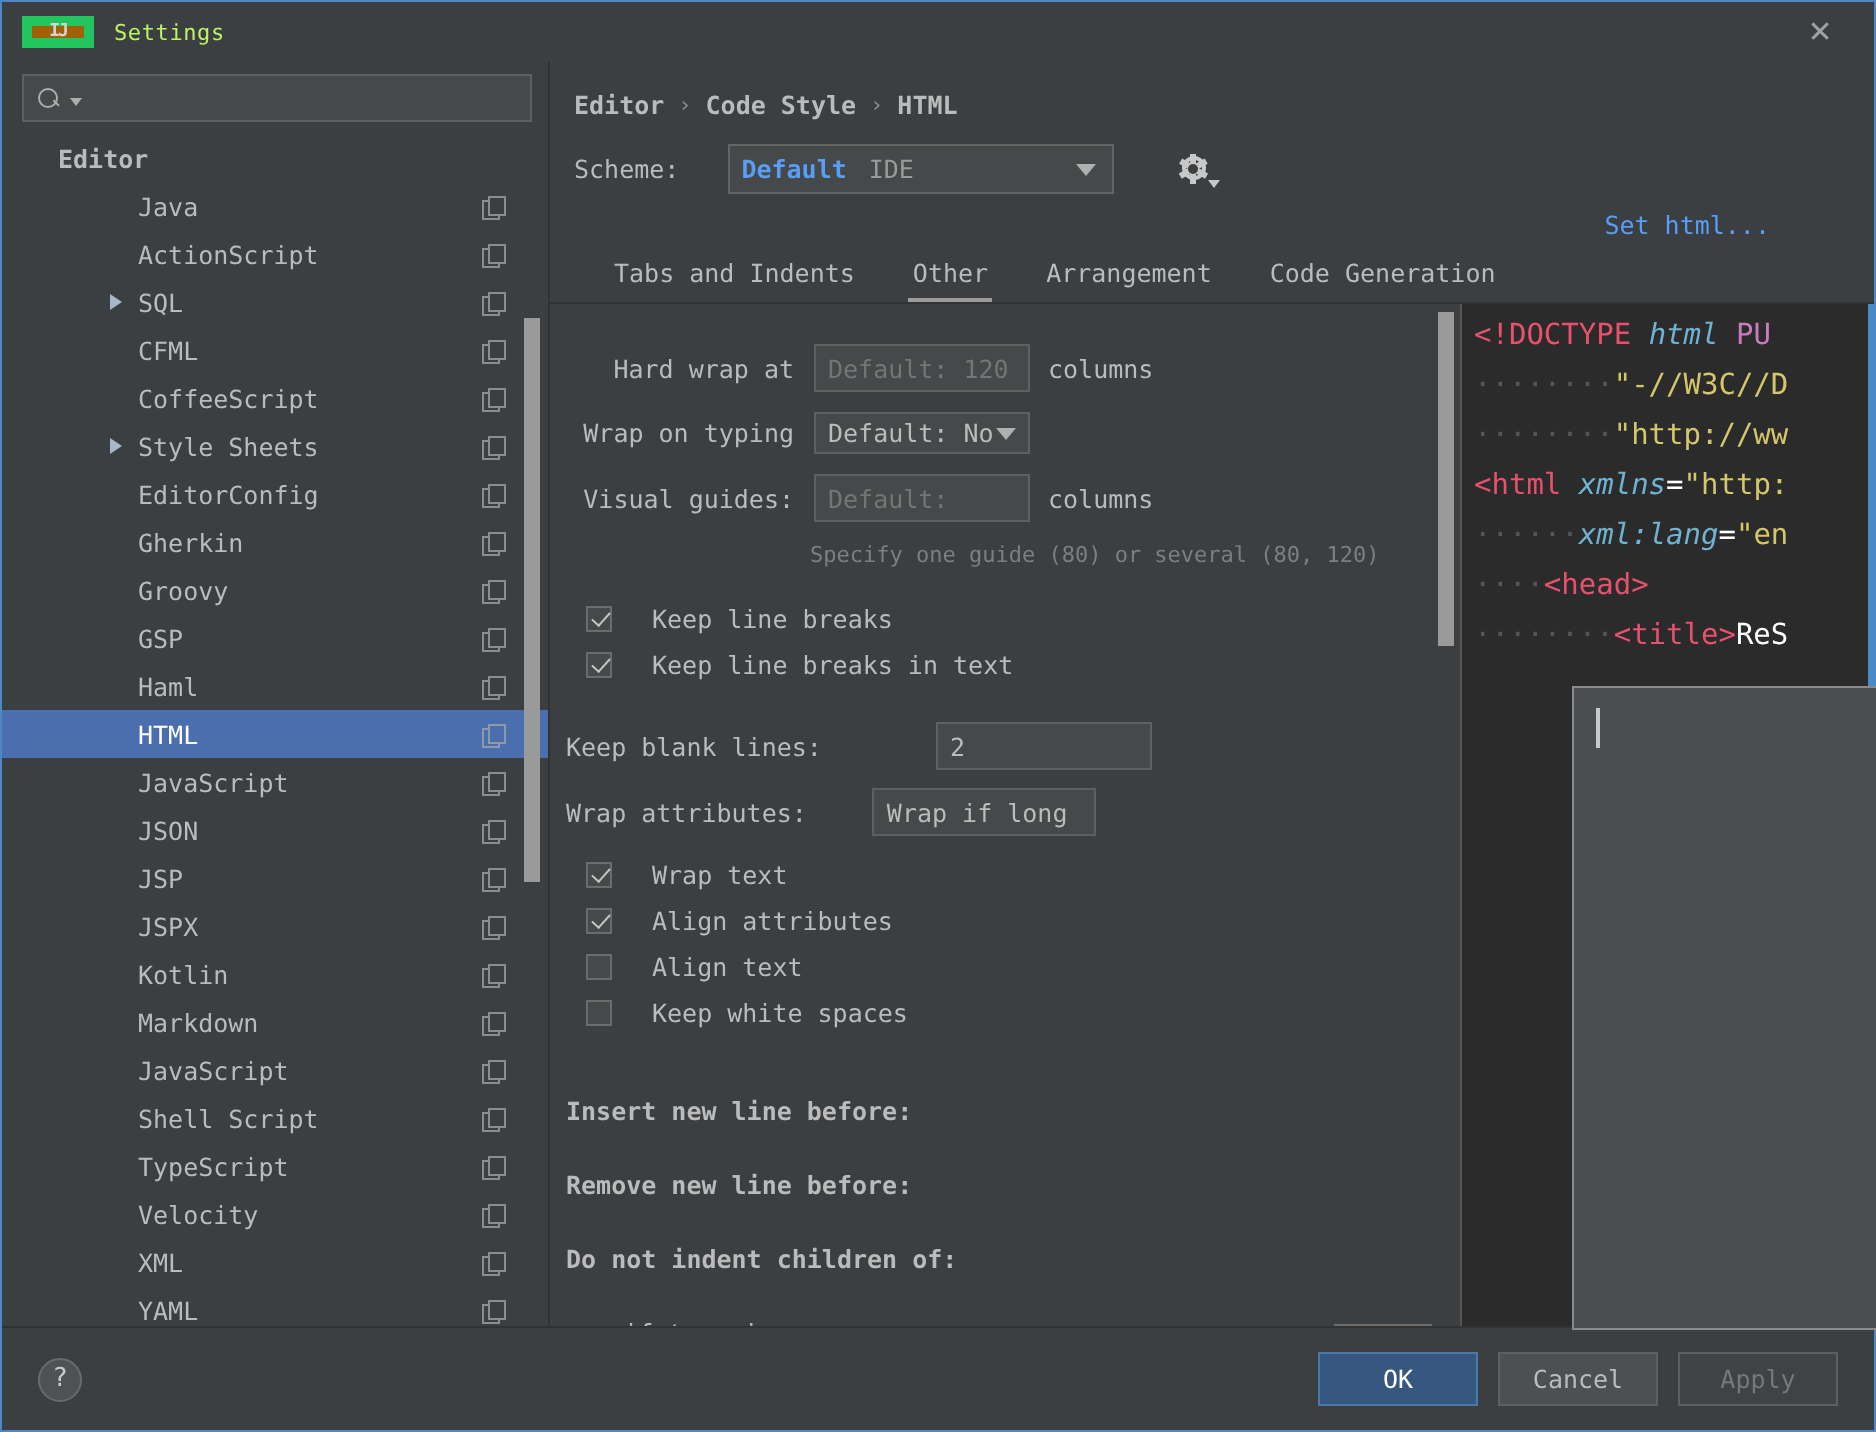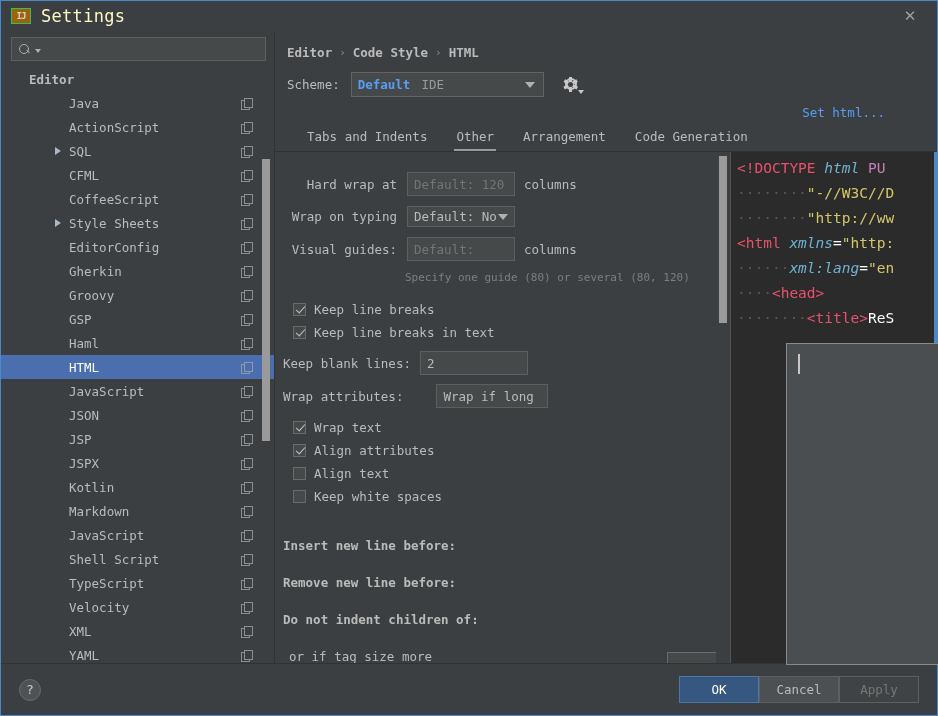--- a/index.html
+++ b/index.html
@@ -18,30 +18,30 @@
   }
   
   .titlebar {
     height: 30px; flex: 0 0 30px;
     background: #3c3f41;
     display: flex; align-items: center;
     padding: 0 8px 0 10px;
     position: relative;
   }
   .ij-logo {
-    width: 20px; height: 16px;
-    border: 1px solid #22c55e;
+    width: 36px; height: 16px;
+    border: 5px solid #22c55e;
     background: #a16207;
     color: #d4d4d4;
     font-size: 9px; font-weight: bold;
     display: flex; align-items: center; justify-content: center;
     letter-spacing: -1px;
     margin-right: 10px;
   }
-  .title-text { font-size: 17px; color: #fef9c3; letter-spacing: .3px; }
+  .title-text { font-size: 11px; color: #bef264; letter-spacing: .3px; }
   .close-btn {
     position: absolute; right: 18px; top: 50%; transform: translateY(-50%);
     width: 18px; height: 18px; color: #a0a0a0; font-size: 15px;
     display: flex; align-items: center; justify-content: center;
     cursor: pointer; font-family: "Liberation Sans", sans-serif;
   }
   
   .body { flex: 1; display: flex; min-height: 0; }
   
   .sidebar {
@@ -116,21 +116,21 @@
   .main {
     flex: 1; min-width: 0; background: #3c3f41;
     position: relative; display: flex; flex-direction: column;
   }
   .breadcrumb {
     padding: 14px 0 0 12px; font-size: 12.5px; color: #bbbbbb;
     display: flex; align-items: center; gap: 7px; font-weight: bold;
   }
   .crumb-sep { color: #8c8c8c; font-weight: normal; font-size: 11px; }
   .scheme-row {
-    display: flex; align-items: center; padding: 12px 0 0 12px; gap: 11px;
+    display: flex; align-items: center; padding: 12px 0 0 12px; gap: 24px;
   }
   .scheme-label { font-size: 12.5px; color: #bbbbbb; }
   .scheme-select {
     width: 193px; height: 25px; background: #45494a;
     border: 1px solid #646464; display: flex; align-items: center;
     padding: 0 6px; position: relative;
   }
   .scheme-name { color: #589df6; font-size: 12.5px; font-weight: bold; }
   .scheme-sub { color: #9a9a9a; font-size: 12.5px; margin-left: 11px; }
   .dd-arrow {
@@ -202,33 +202,33 @@
     height: 21px; background: #45494a; border: 1px solid #5e6060;
     color: #bbbbbb; font-size: 12.5px; display: flex; align-items: center;
     padding: 0 6px; position: relative; width: 108px;
   }
   .fselect .dd-arrow { border-top-color: #b0b0b0; right: 6px; }
   .hint {
     font-size: 11px; color: #7e7e7e; margin: 4px 0 14px 130px;
   }
   .cbrow {
     display: flex; align-items: center; height: 23px;
-    padding-left: 18px; gap: 8px;
+    padding-left: 18px; gap: 20px;
   }
   .cbox {
     width: 13px; height: 13px; background: #45494a;
     border: 1px solid #6b6b6b; position: relative; flex: 0 0 13px;
   }
   .cbox.on::after {
     content: ""; position: absolute; left: 3.5px; top: 0px;
     width: 4px; height: 8px; border: solid #c5c5c5;
     border-width: 0 1.8px 1.8px 0; transform: rotate(42deg);
   }
   .cblabel { font-size: 12.5px; color: #bbbbbb; }
-  .krow { display: flex; align-items: center; margin: 7px 0 9px 8px; }
+  .krow { display: flex; align-items: center; margin: 17px 0 9px 8px; gap: 48px; }
   .klabel { font-size: 12.5px; color: #bbbbbb; margin-right: 9px; }
   .warow { display: flex; align-items: center; margin: 8px 0 8px 8px; gap: 24px; }
   .blabel {
     font-size: 12.5px; color: #bbbbbb; margin: 0 0 22px 8px; font-weight: bold;
   }
   .tagrow { display: flex; align-items: center; margin-left: 14px; }
   .tagbox {
     width: 58px; height: 24px; background: #45494a;
     border: 1px solid #6b6b6b; margin-left: 216px;
   }
@@ -279,21 +279,21 @@
     height: 52px; flex: 0 0 52px; background: #3c3f41;
     display: flex; align-items: center; padding: 0 18px;
     border-top: 1px solid #323232;
   }
   .help-btn {
     width: 22px; height: 22px; border-radius: 50%;
     background: #4e5254; border: 1px solid #6a6a6a; color: #c8c8c8;
     font-size: 13px; display: flex; align-items: center;
     justify-content: center; cursor: pointer;
   }
-  .btn-group { margin-left: auto; display: flex; }
+  .btn-group { margin-left: auto; display: flex; gap: 10px; }
   .btn {
     width: 80px; height: 27px; font-size: 12.5px;
     display: flex; align-items: center; justify-content: center;
     border: 1px solid #5e6060; background: #4c5052; color: #bbbbbb;
     cursor: pointer; font-family: "DejaVu Sans Mono", monospace;
   }
   .btn.primary { background: #365880; border-color: #4a78a8; color: #ffffff; }
   .btn.disabled { color: #777777; background: #3f4345; }
 </style>
 </head>

